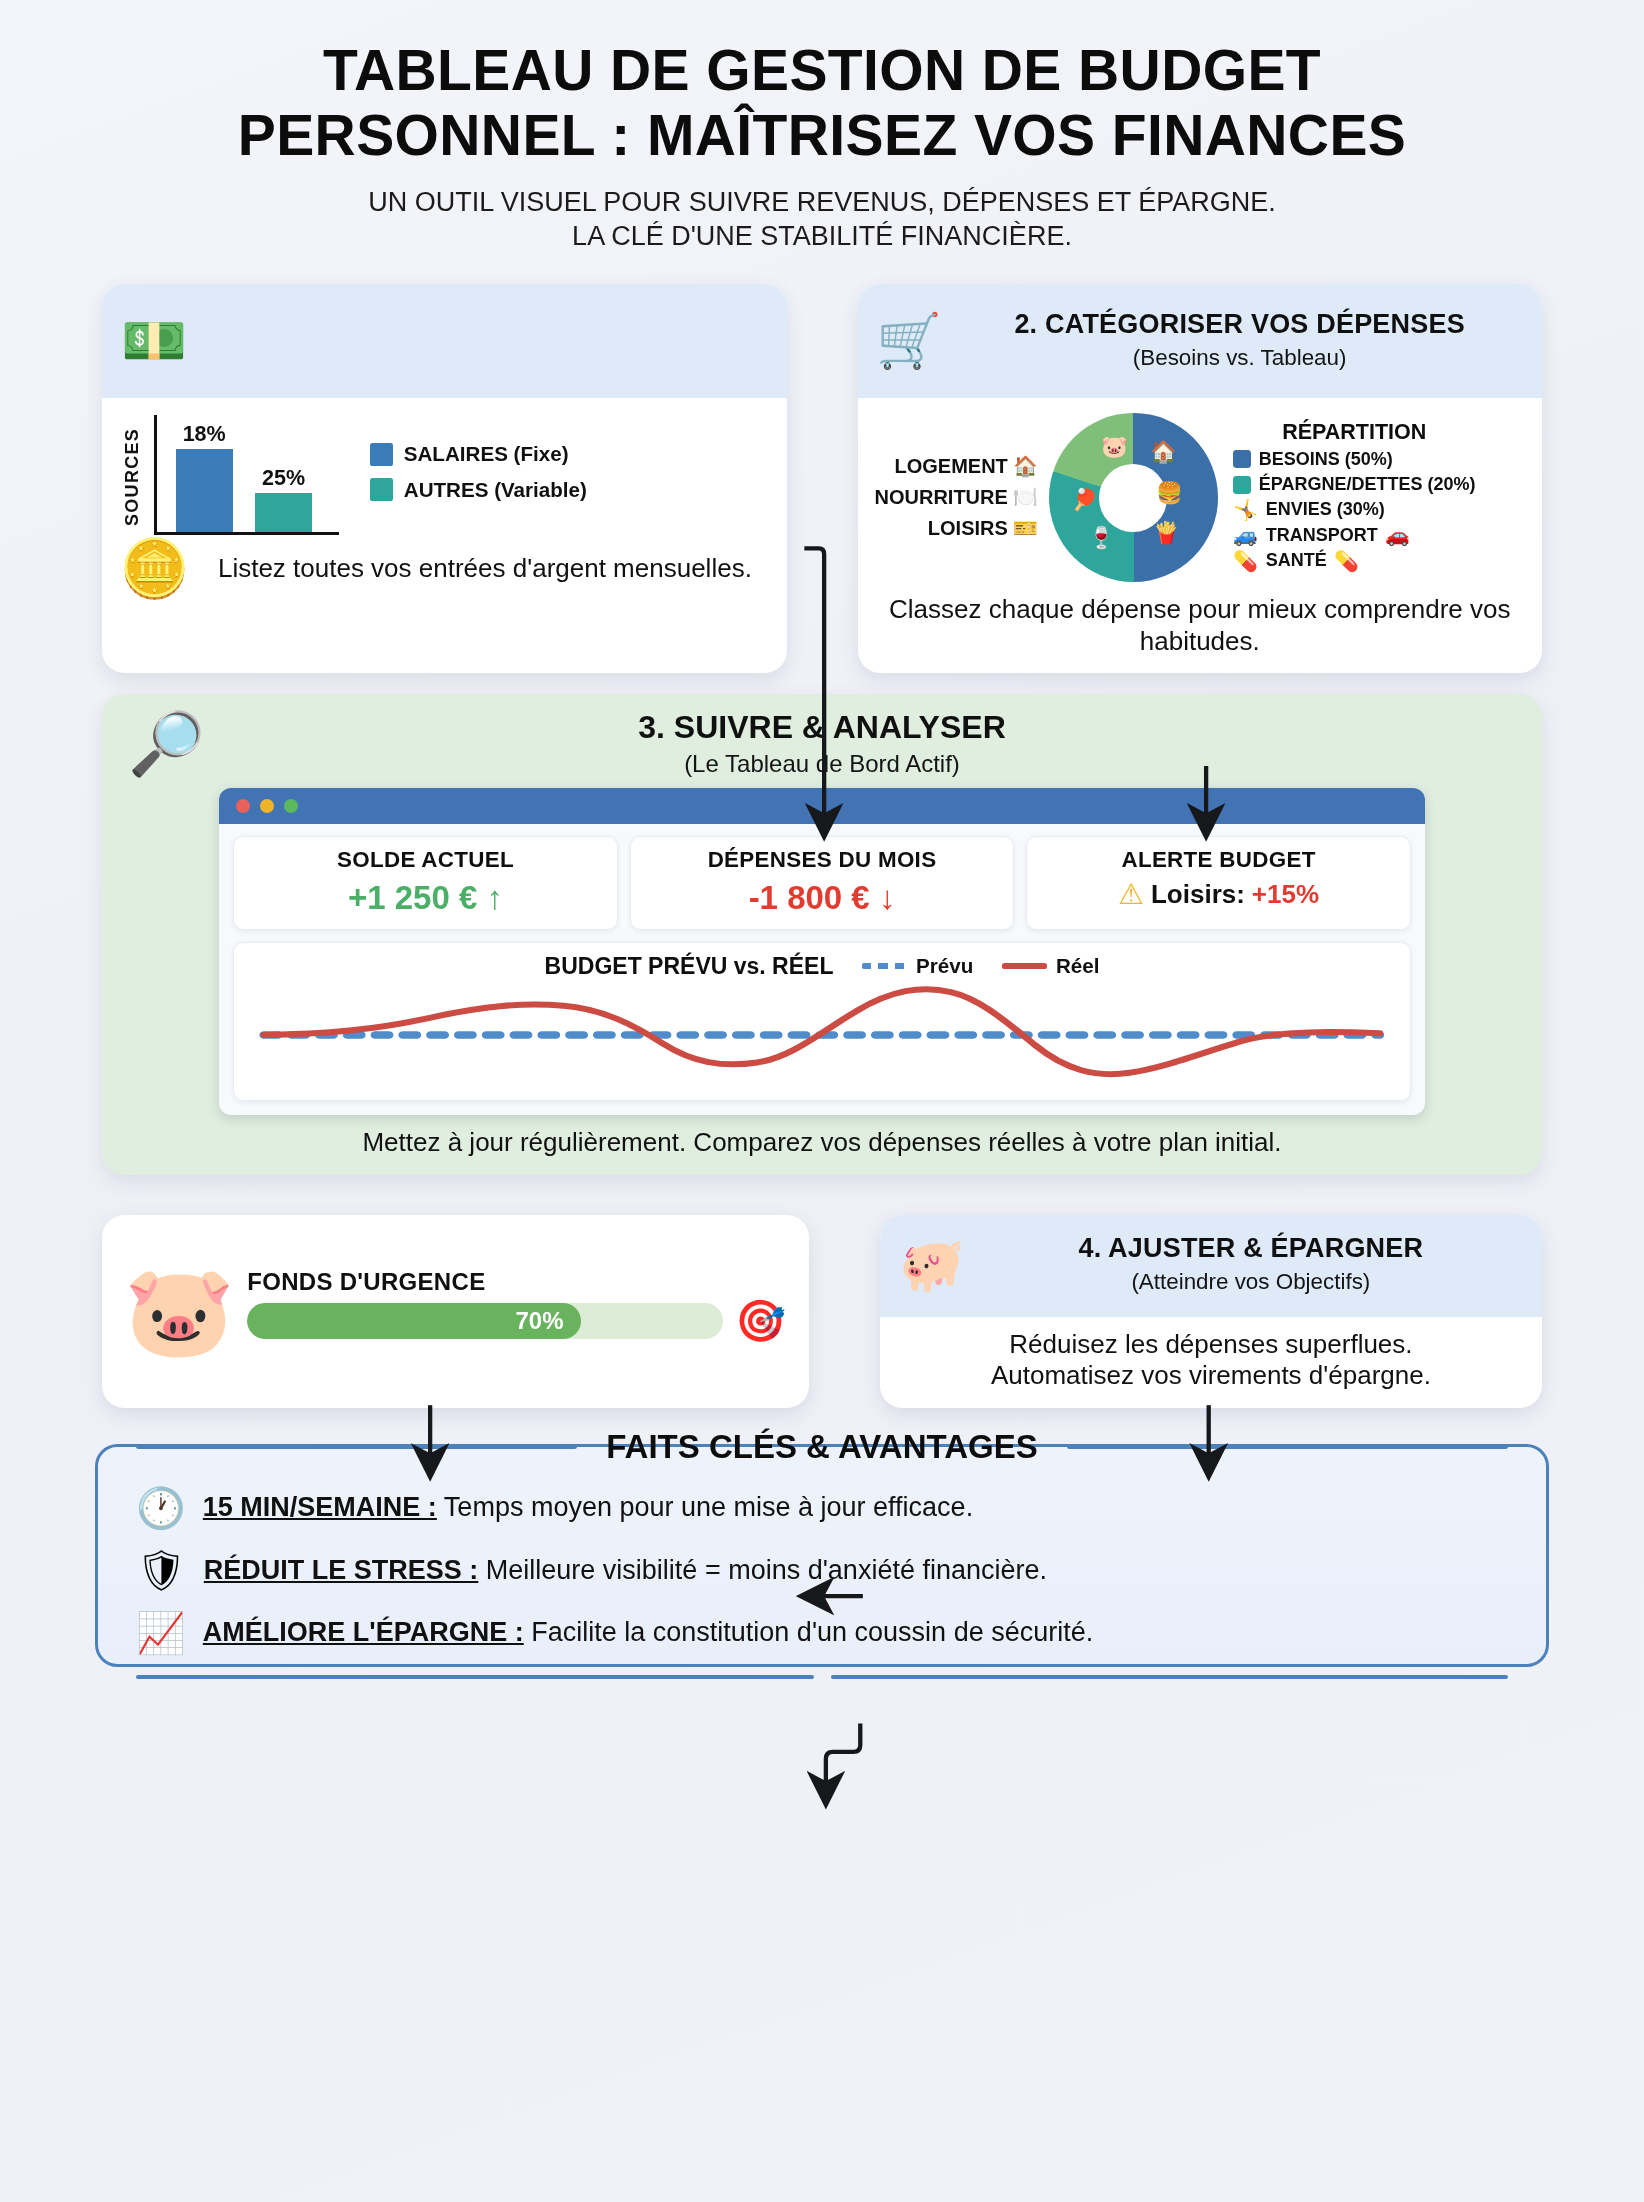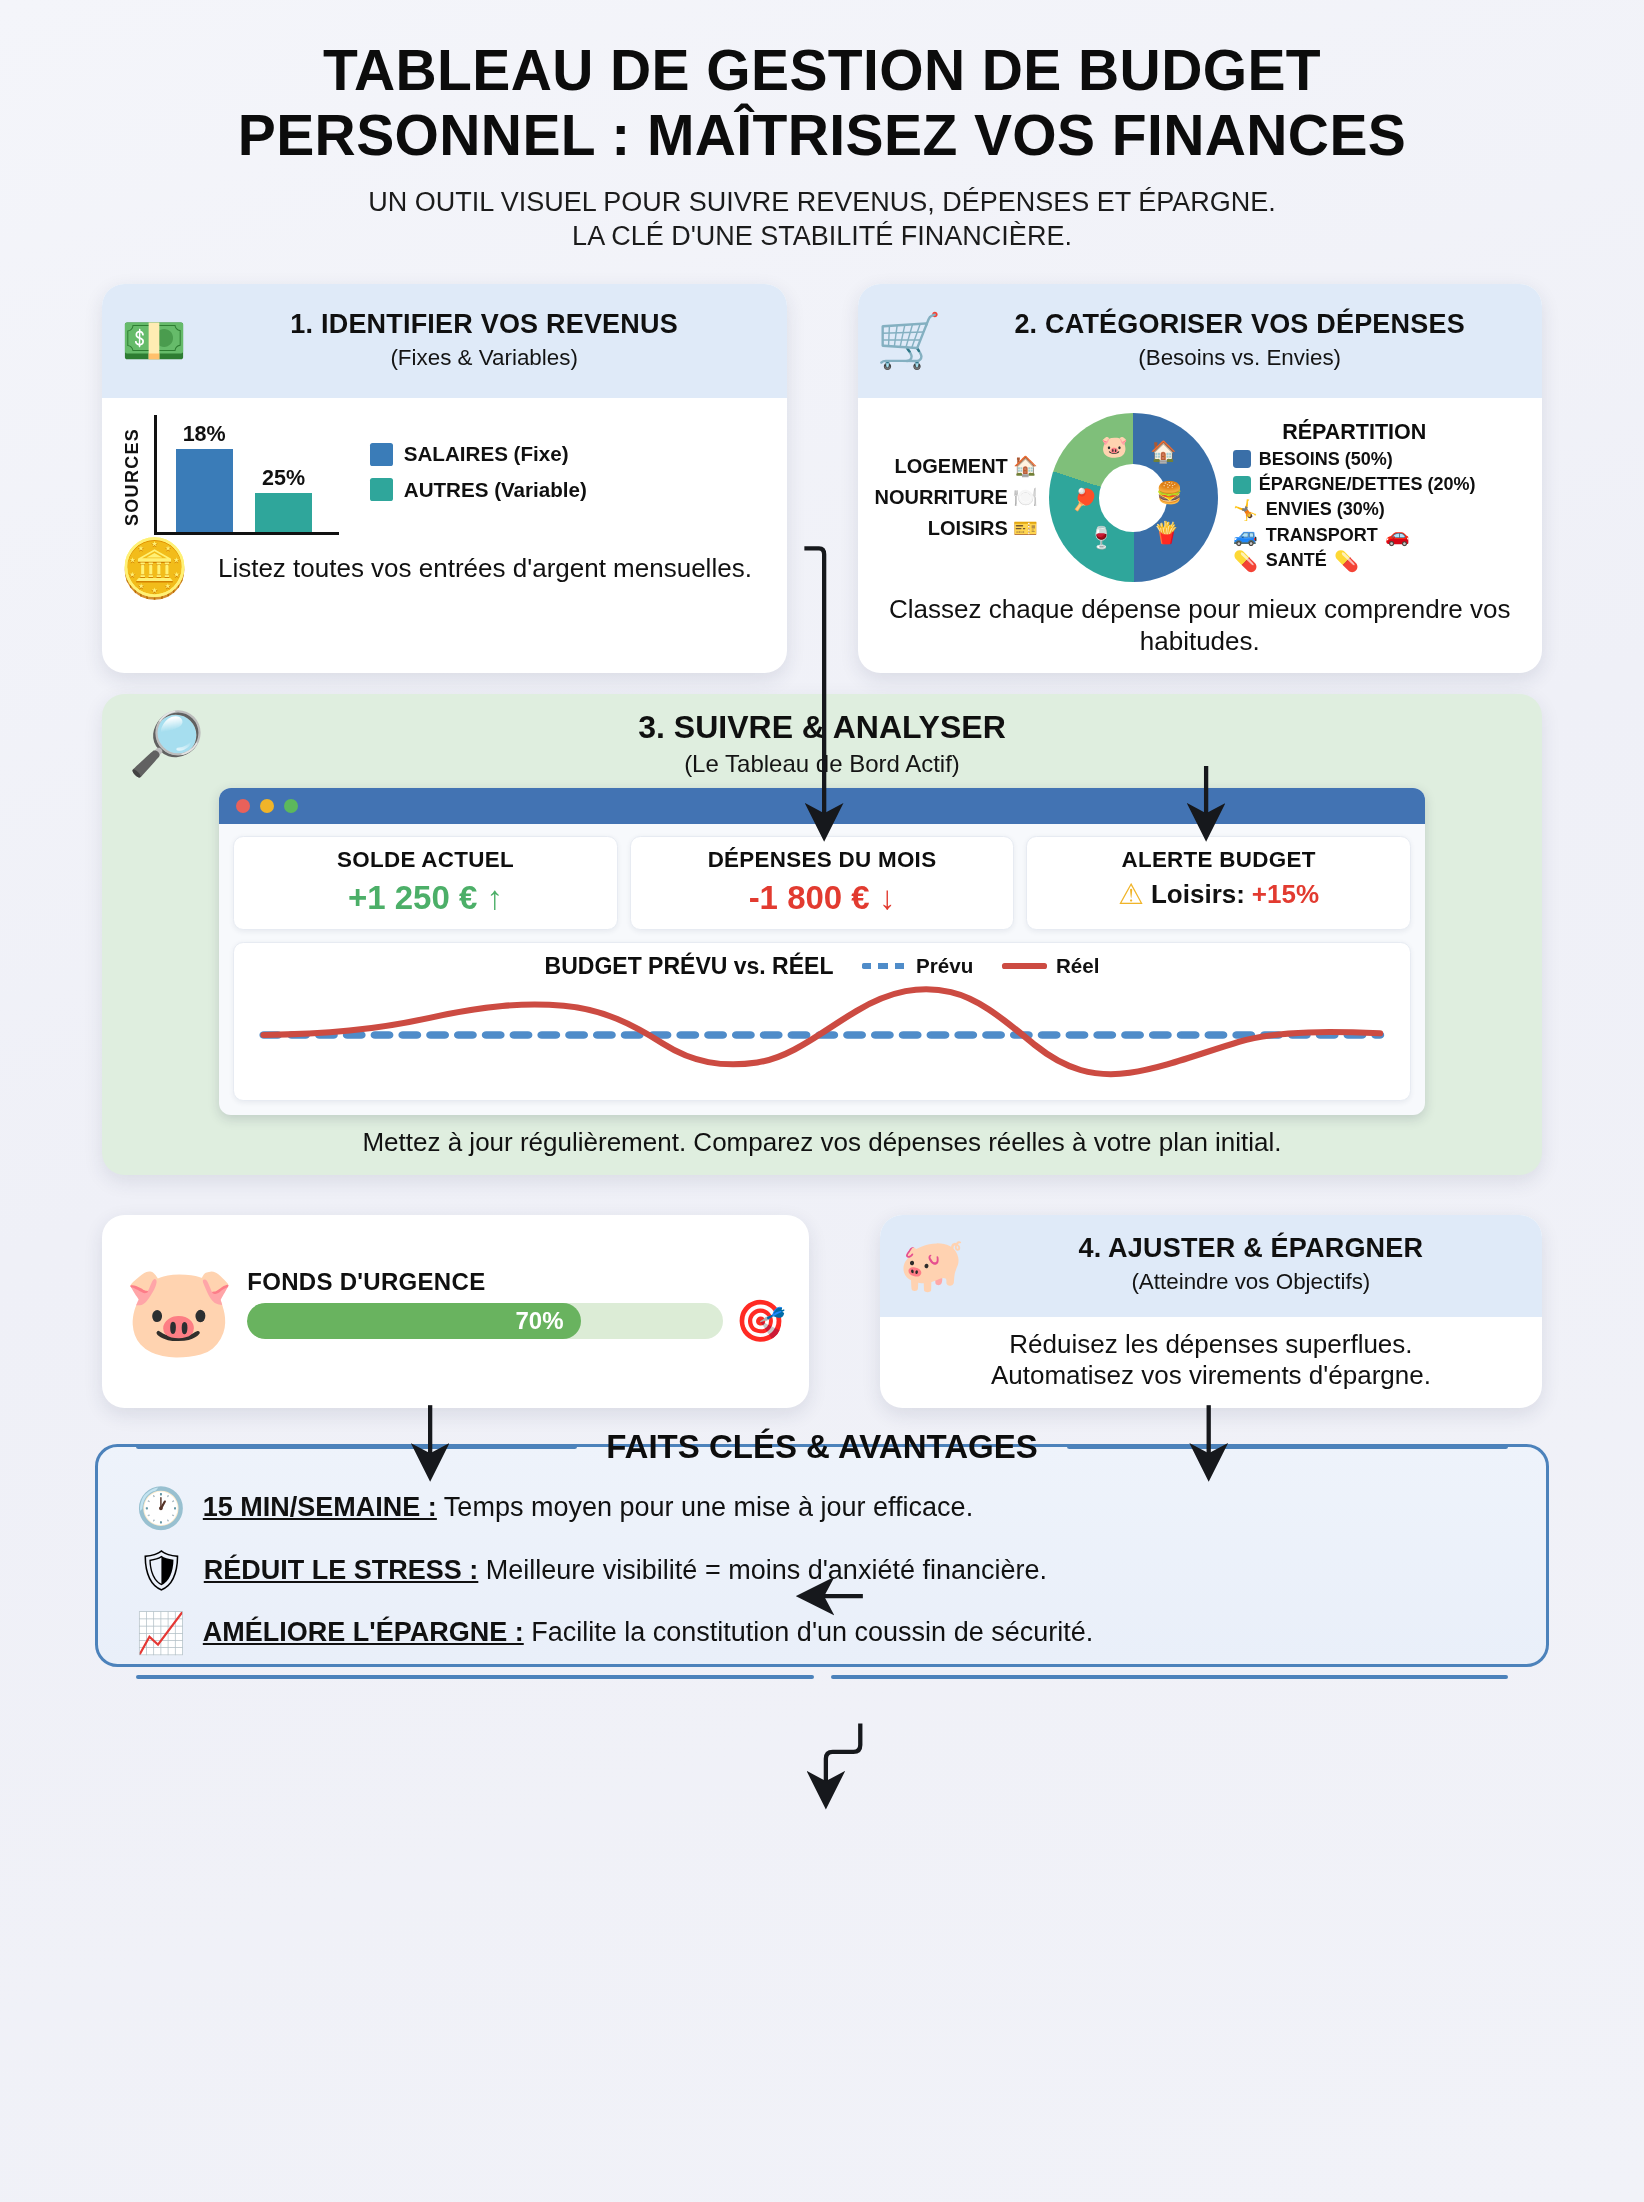--- a/index.html
+++ b/index.html
@@ -343,24 +343,20 @@
     <div>UN OUTIL VISUEL POUR SUIVRE REVENUS, DÉPENSES ET ÉPARGNE.</div>
     <div>LA CLÉ D'UNE STABILITÉ FINANCIÈRE.</div>
   </div>
 </div>
 
 <div class="row-top">
 
   <div class="card">
     <div class="card-head">
       <span class="glyph">💵</span>
-      <div class="titles">
-        <div class="card-title">1. IDENTIFIER VOS REVENUS</div>
-        <div class="card-sub">(Fixes &amp; Variables)</div>
-      </div>
     </div>
     <div class="card-body">
       <div class="chart1-wrap">
         <div class="axis-label">SOURCES</div>
         <div class="plot">
           <div class="bar" style="height:83px;background:#3a7cb8">
             <span class="val">18%</span>
           </div>
           <div class="bar" style="height:39px;background:#2fa69b">
             <span class="val">25%</span>
@@ -382,21 +378,21 @@
         <div class="note">Listez toutes vos entrées d'argent mensuelles.</div>
       </div>
     </div>
   </div>
 
   <div class="card">
     <div class="card-head">
       <span class="glyph">🛒</span>
       <div class="titles">
         <div class="card-title">2. CATÉGORISER VOS DÉPENSES</div>
-        <div class="card-sub">(Besoins vs. Envies)</div>
+        <div class="card-sub">(Besoins vs. Tableau)</div>
       </div>
     </div>
     <div class="card-body">
       <div class="donut-row">
         <div class="cat-labels">
           <div><span>LOGEMENT</span> <span>🏠</span></div>
           <div><span>NOURRITURE</span> <span>🍽️</span></div>
           <div><span>LOISIRS</span> <span>🎫</span></div>
         </div>
         <div class="donut" style="background:conic-gradient(#3a6fa8 0deg 180deg, #2fa69b 180deg 288deg, #7fbf7a 288deg 360deg)">

